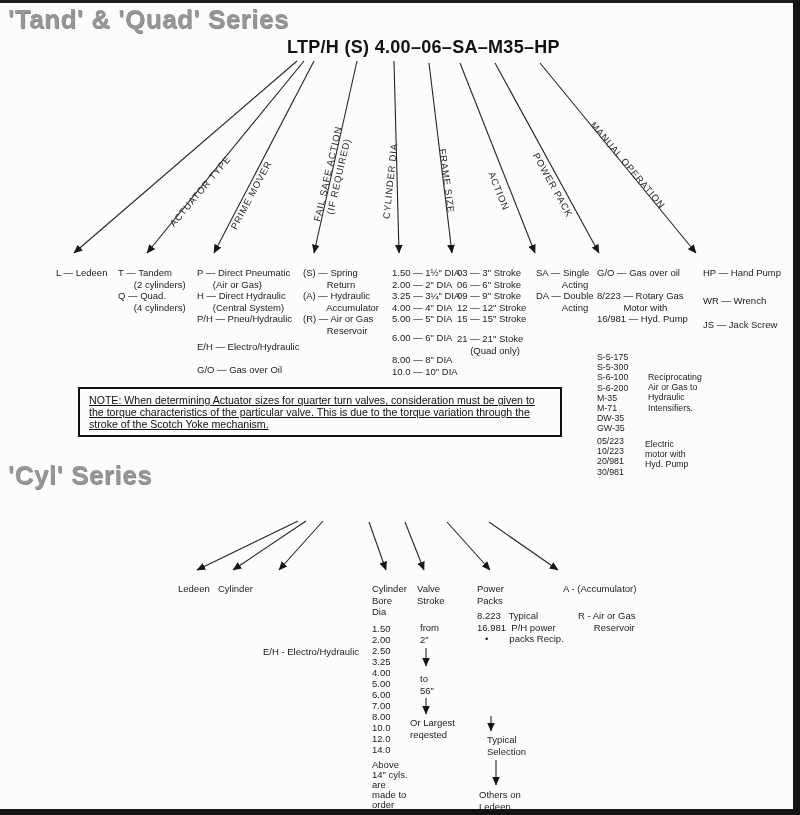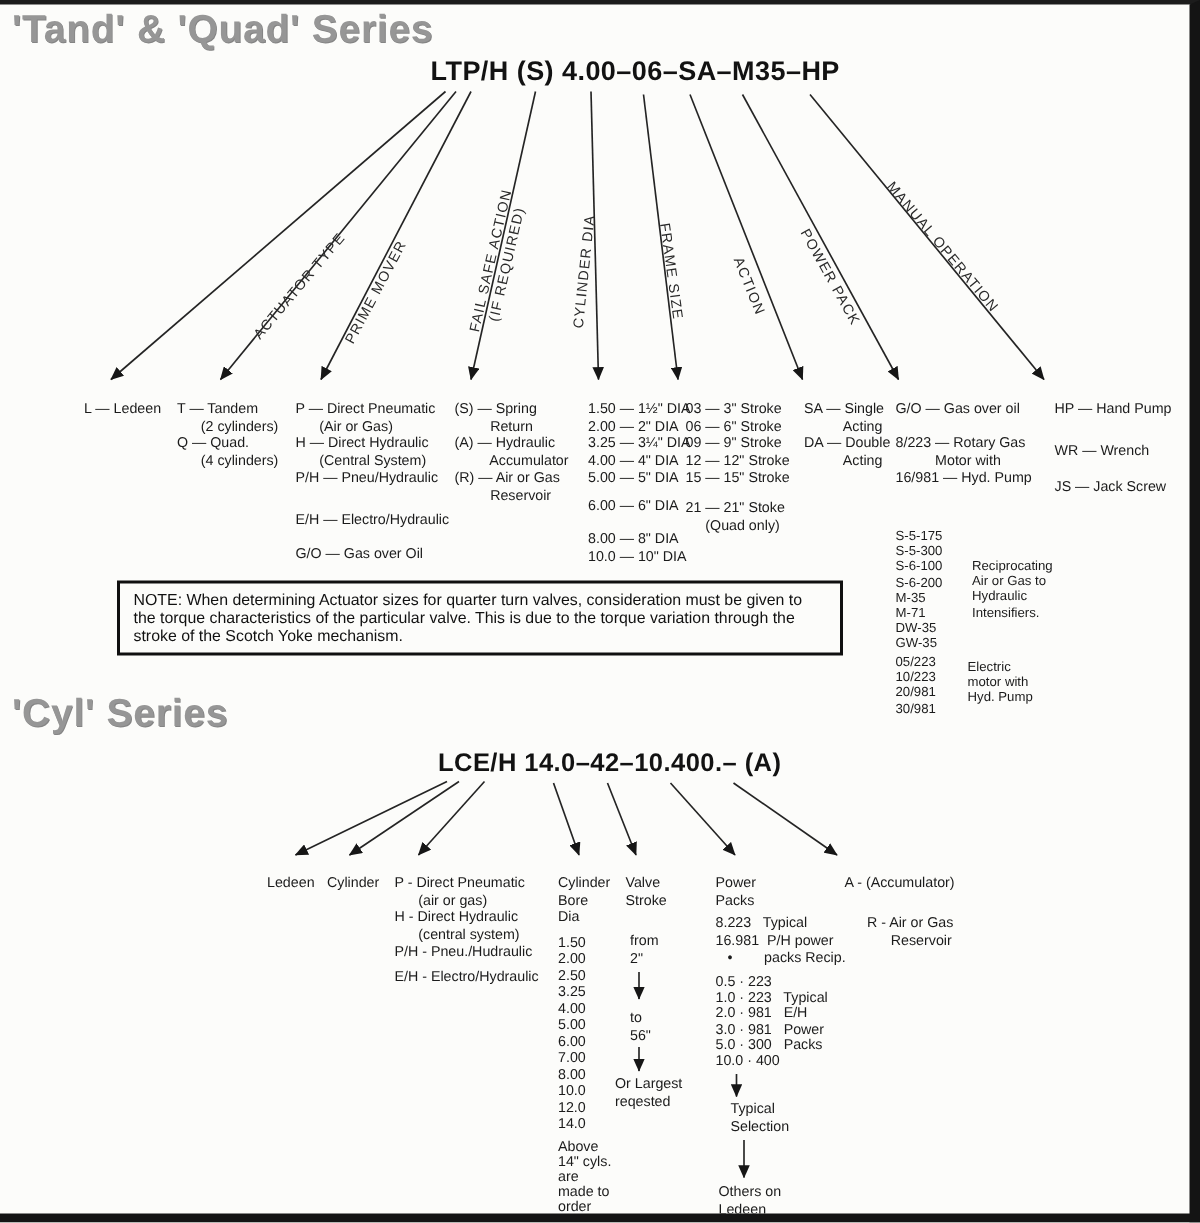--- a/index.html
+++ b/index.html
@@ -44,20 +44,21 @@
     white-space:pre;
     text-align:center;
   }
   .note-box{
     position:absolute;
     border:2px solid #101010;
     padding:5px 9px;
     font:10.6px/12px "Liberation Sans",sans-serif;
     color:#111;
     background:#fcfcfa;
+    text-decoration:underline;
   }
   .note-box p{margin:0;}
   .note-box p + p{text-indent:15px;}
   svg.overlay{position:absolute;left:0;top:0;pointer-events:none;}
 </style>
 </head>
 <body>
 
 <div id="page">
 
@@ -170,29 +171,23 @@
 Hyd. Pump</div>
   <div class="txt" style="left:703px;top:264px">HP — Hand Pump</div>
   <div class="txt" style="left:703px;top:292px">WR — Wrench</div>
   <div class="txt" style="left:703px;top:316px">JS — Jack Screw</div>
 
   <div class="note-box" style="left:78px;top:384px;width:462px">
     <p>NOTE: When determining Actuator sizes for quarter turn valves, consideration must be given to the torque characteristics of the particular valve. This is due to the torque variation through the stroke of the Scotch Yoke mechanism.</p>
   </div>
 
   <div class="title" style="left:8px;top:458px">'Cyl' Series</div>
-  <div class="code" style="left:292px;top:496px;font-size:17px">LCE/H 14.0–42–10.400.– (A)</div>
 
   <div class="txt" style="left:178px;top:580px">Ledeen</div>
   <div class="txt" style="left:218px;top:580px">Cylinder</div>
-  <div class="txt" style="left:263px;top:580px">P - Direct Pneumatic
-      (air or gas)
-H - Direct Hydraulic
-      (central system)
-P/H - Pneu./Hudraulic</div>
   <div class="txt" style="left:263px;top:643px">E/H - Electro/Hydraulic</div>
   <div class="txt" style="left:372px;top:580px">Cylinder
 Bore
 Dia</div>
   <div class="txt" style="left:372px;top:620px;line-height:11px">1.50
 2.00
 2.50
 3.25
 4.00
 5.00
@@ -213,26 +208,20 @@
 2"</div>
   <div class="txt" style="left:420px;top:670px">to
 56"</div>
   <div class="txt" style="left:410px;top:714px">Or Largest
 reqested</div>
   <div class="txt" style="left:477px;top:580px">Power
 Packs</div>
   <div class="txt" style="left:477px;top:607px">8.223   Typical
 16.981  P/H power
    •        packs Recip.</div>
-  <div class="txt" style="left:477px;top:647px;line-height:10.5px">0.5 · 223
-1.0 · 223   Typical
-2.0 · 981   E/H
-3.0 · 981   Power
-5.0 · 300   Packs
-10.0 · 400</div>
   <div class="txt" style="left:487px;top:731px">Typical
 Selection</div>
   <div class="txt" style="left:479px;top:786px">Others on
 Ledeen</div>
   <div class="txt" style="left:563px;top:580px">A - (Accumulator)</div>
   <div class="txt" style="left:578px;top:607px">R - Air or Gas
       Reservoir</div>
 
 </div>
 

